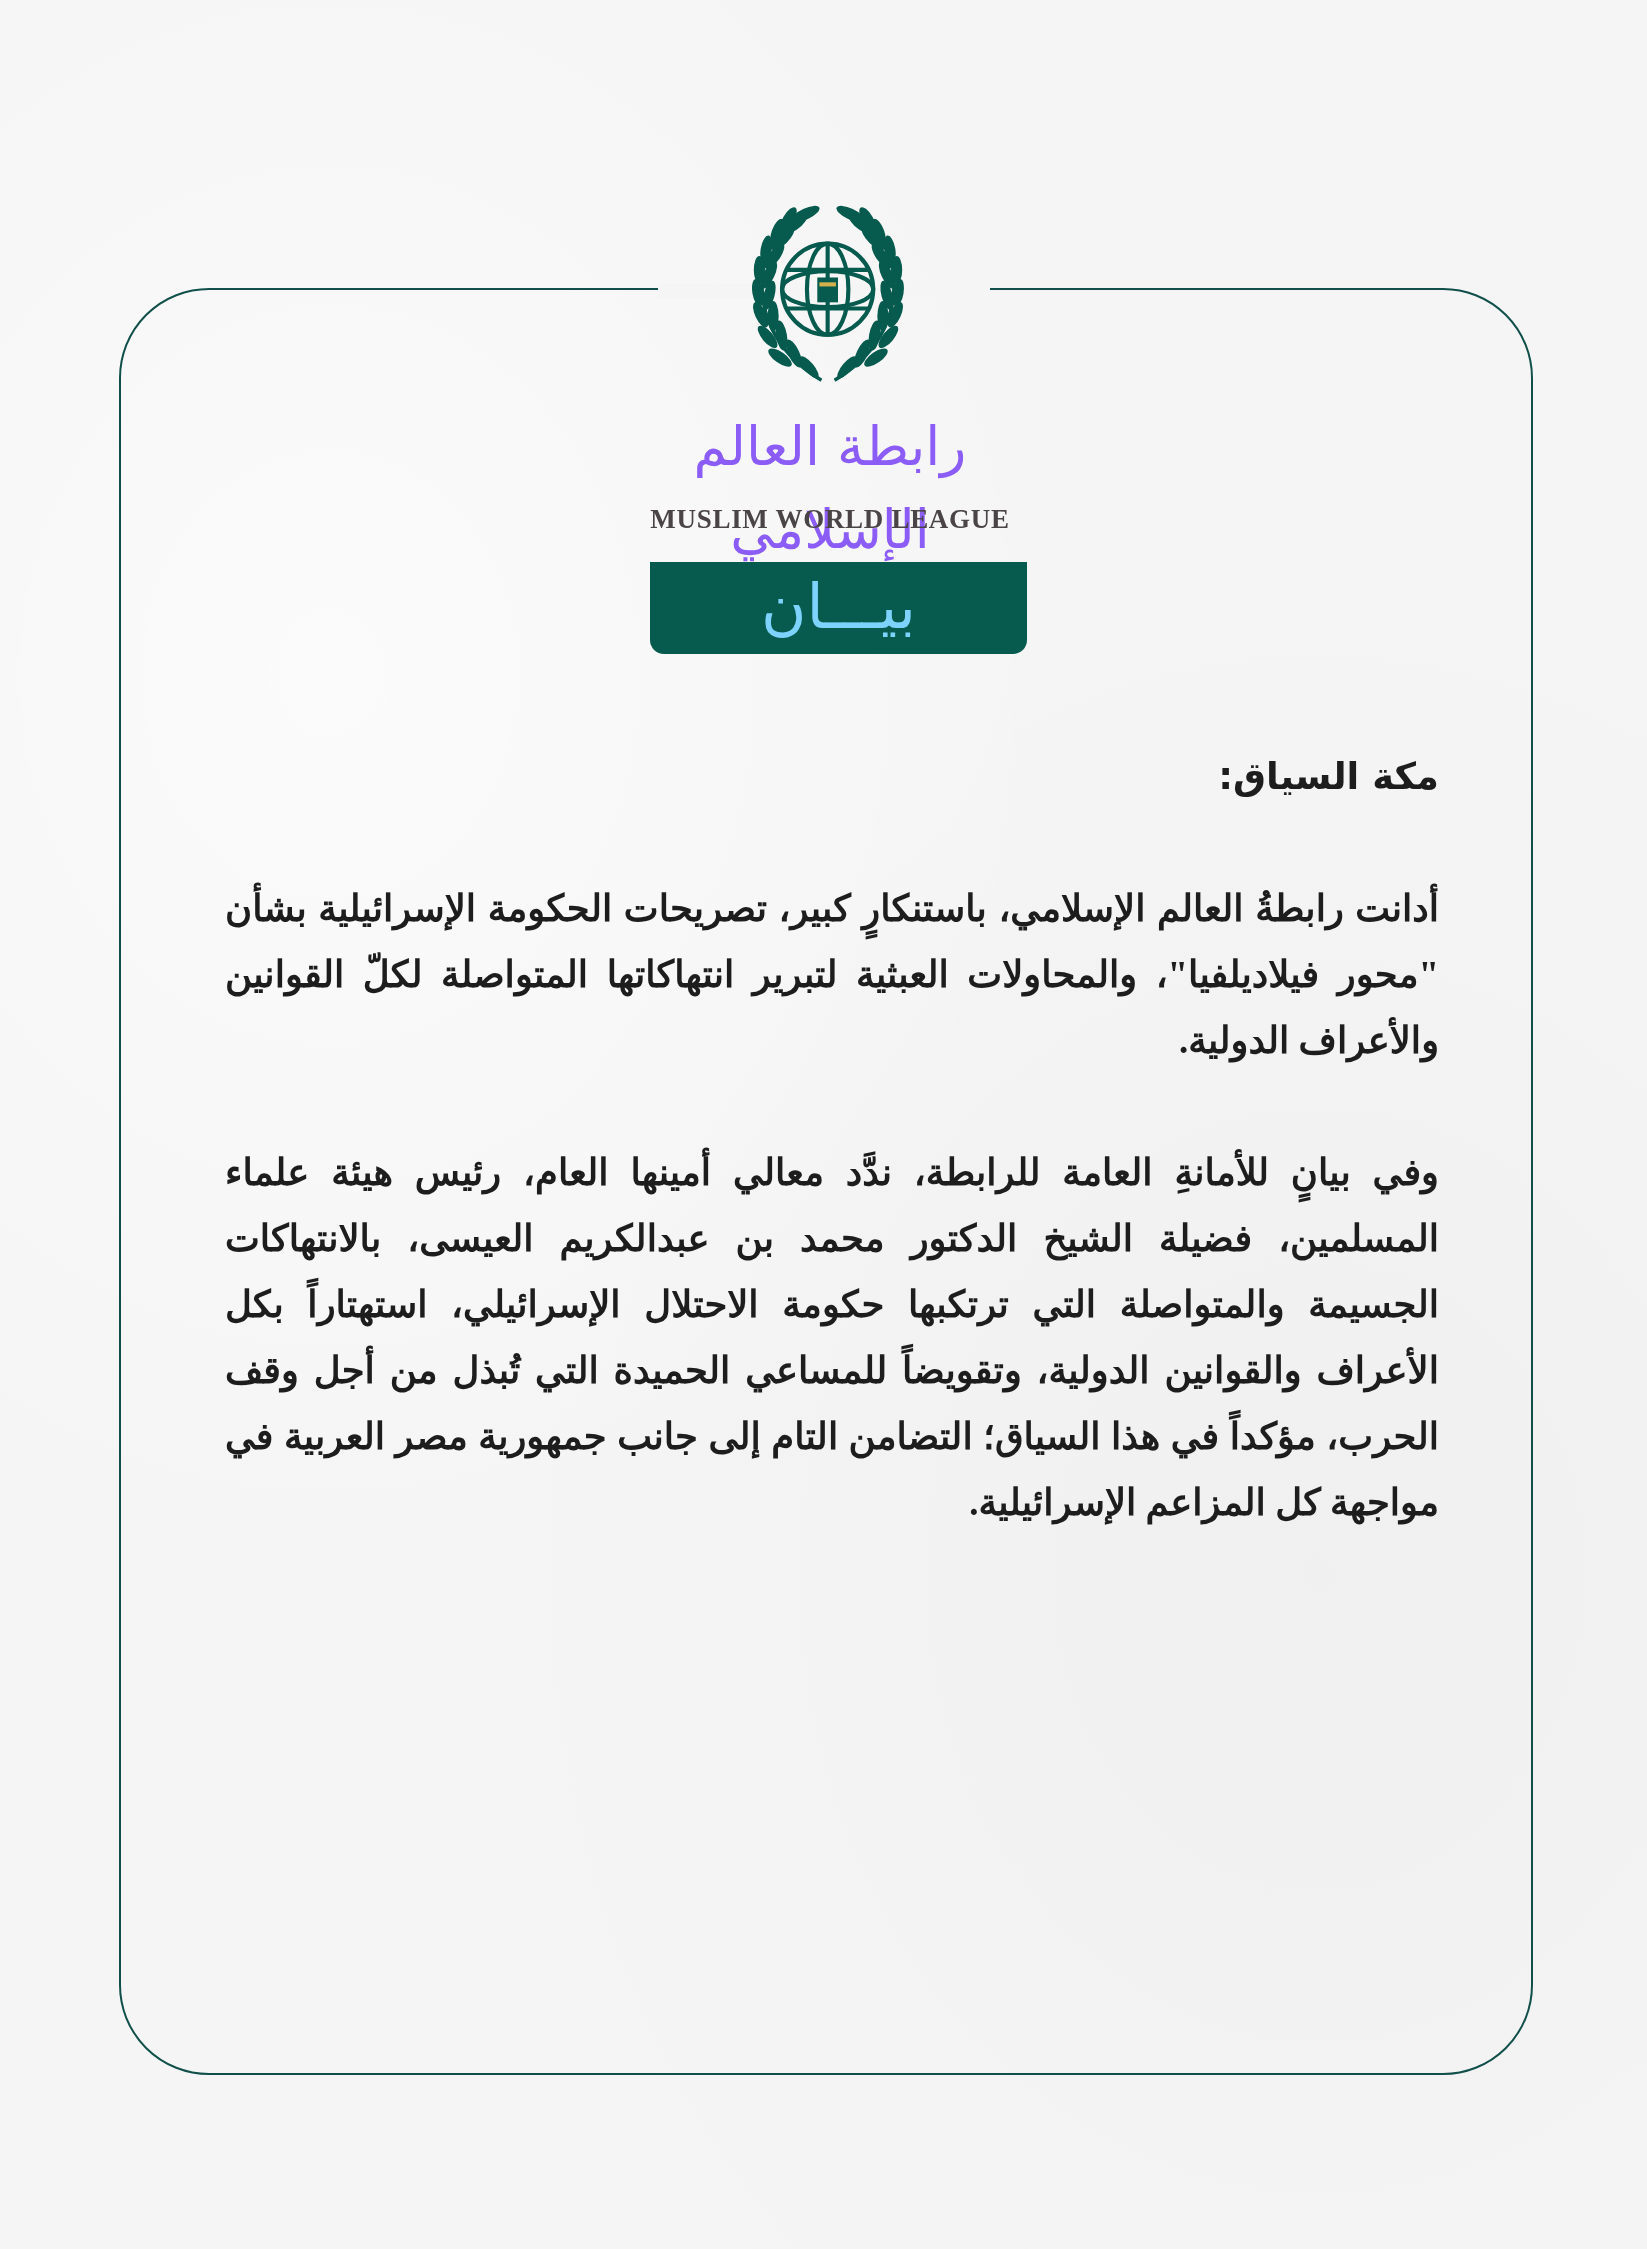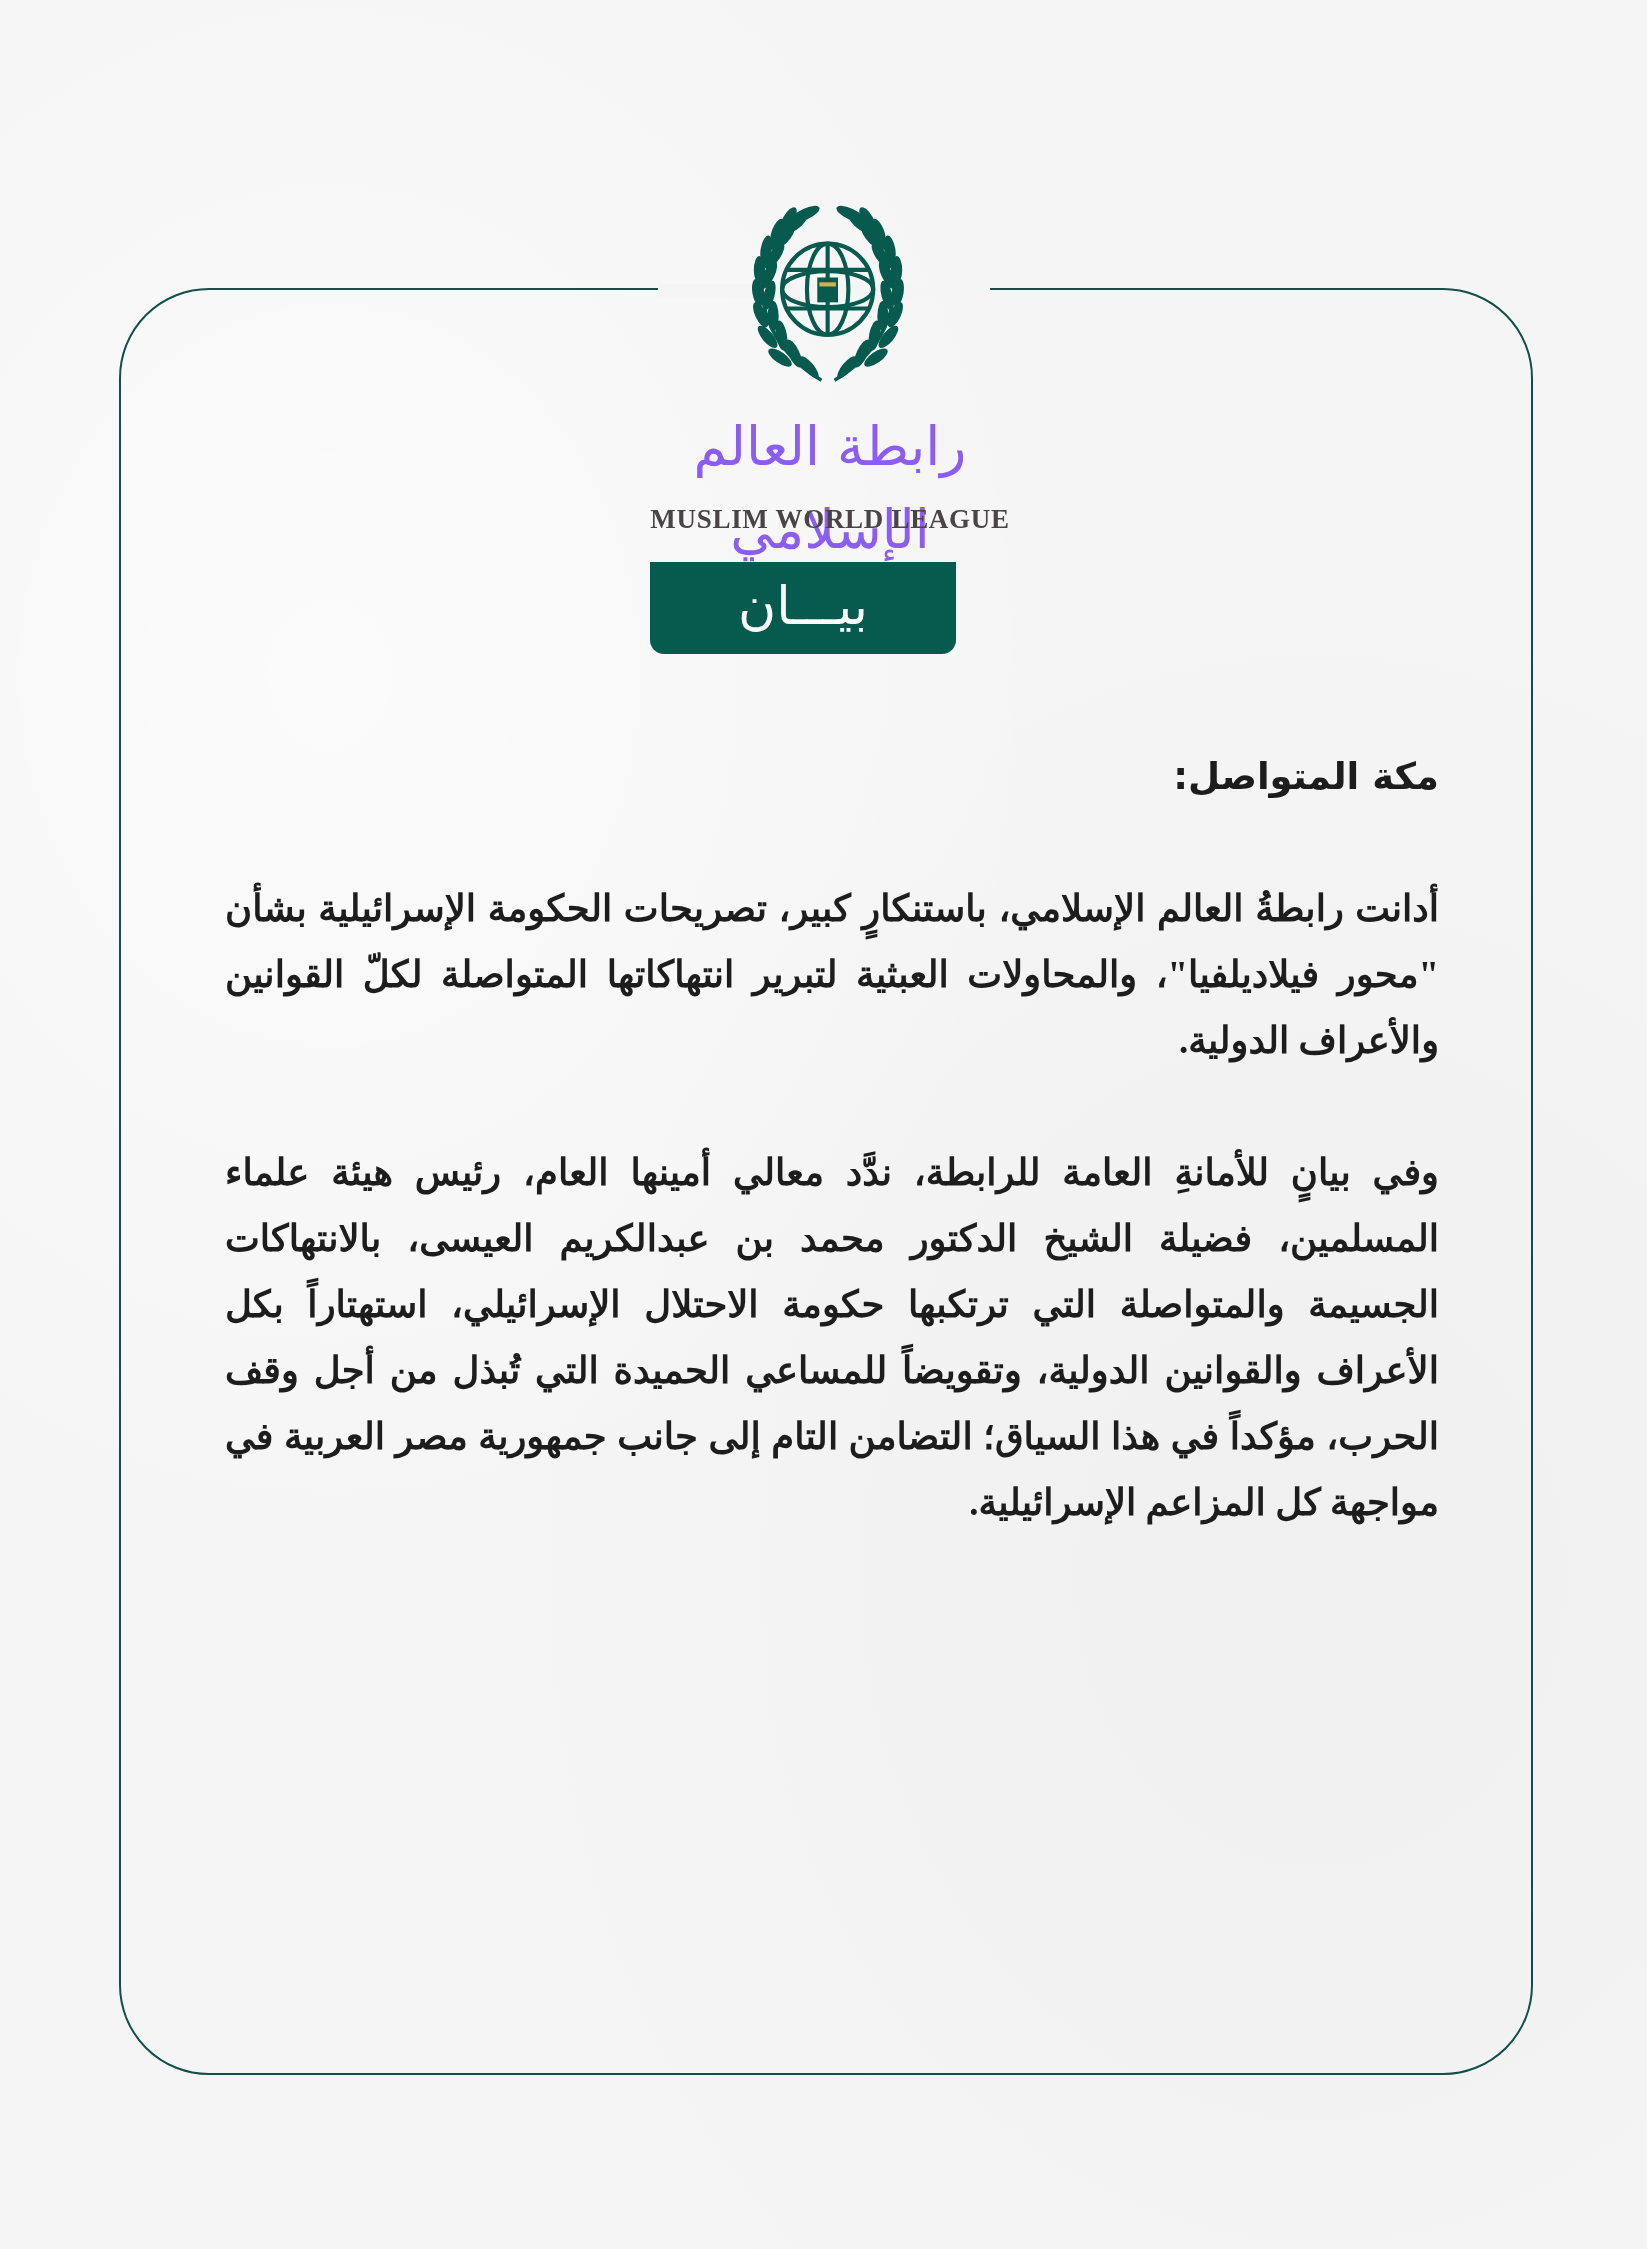--- a/index.html
+++ b/index.html
@@ -54,26 +54,26 @@
     text-align: center;
     font-family: "Liberation Serif", serif;
     font-weight: bold;
     font-size: 27px;
     color: #4a4446;
     letter-spacing: 0.7px;
   }
   .banner {
     position: absolute;
     left: 650px; top: 562px;
-    width: 306px; height: 92px;
+    width: 377px; height: 92px;
     background: #075a4e;
     border-radius: 0 0 14px 14px;
-    color: #ffffff;
+    color: #7dd3fc;
     text-align: center;
-    font-size: 52px;
+    font-size: 62px;
     line-height: 89px;
     direction: rtl;
     font-family: "DejaVu Sans", sans-serif;
   }
   .body-text {
     position: absolute;
     left: 225px; top: 744px;
     width: 1214px;
     direction: rtl;
     text-align: justify;
@@ -158,17 +158,17 @@
 </div>
 
 <div class="calligraphy">رابطة العالم الإسلامي</div>
 <div class="mwl">MUSLIM WORLD LEAGUE</div>
 
 <div class="banner">
   <span>بيـــان</span>
 </div>
 
 <div class="body-text">
-  <p class="loc">مكة المتواصل:</p>
+  <p class="loc">مكة السياق:</p>
   <p class="para">أدانت رابطةُ العالم الإسلامي، باستنكارٍ كبير، تصريحات الحكومة الإسرائيلية بشأن "محور فيلاديلفيا"، والمحاولات العبثية لتبرير انتهاكاتها المتواصلة لكلّ القوانين والأعراف الدولية.</p>
   <p class="para">وفي بيانٍ للأمانةِ العامة للرابطة، ندَّد معالي أمينها العام، رئيس هيئة علماء المسلمين، فضيلة الشيخ الدكتور محمد بن عبدالكريم العيسى، بالانتهاكات الجسيمة والمتواصلة التي ترتكبها حكومة الاحتلال الإسرائيلي، استهتاراً بكل الأعراف والقوانين الدولية، وتقويضاً للمساعي الحميدة التي تُبذل من أجل وقف الحرب، مؤكداً في هذا السياق؛ التضامن التام إلى جانب جمهورية مصر العربية في مواجهة كل المزاعم الإسرائيلية.</p>
 </div>
 
 
 </body></html>

